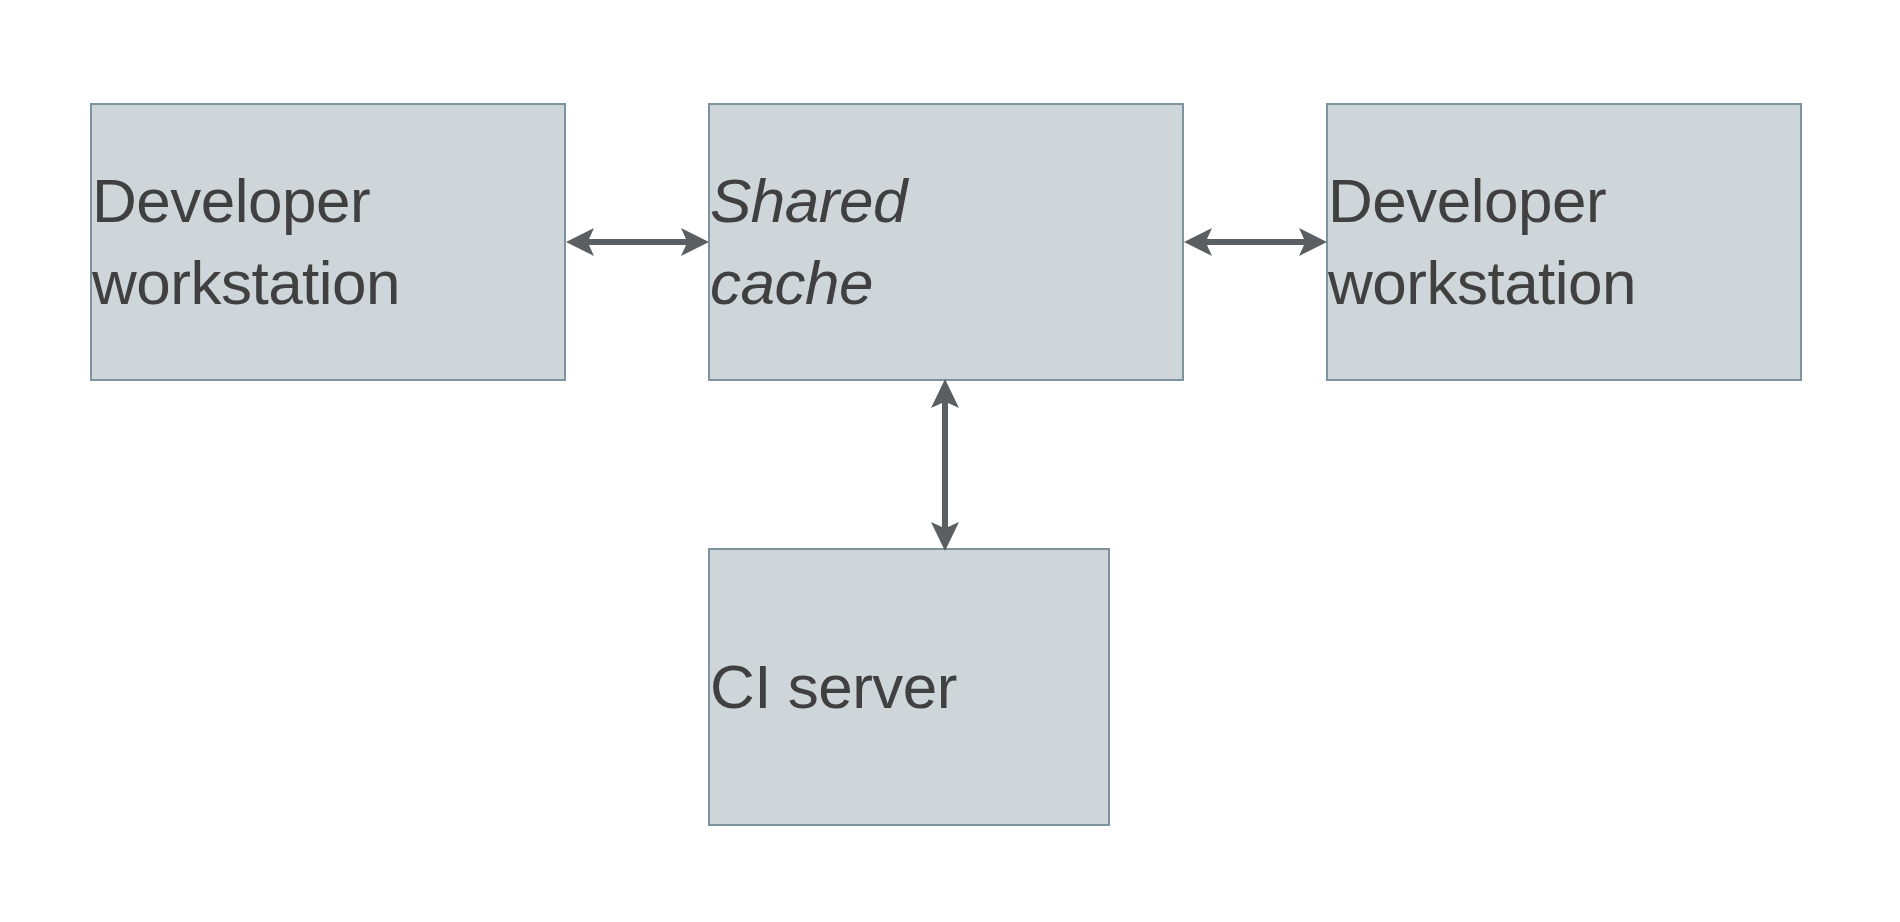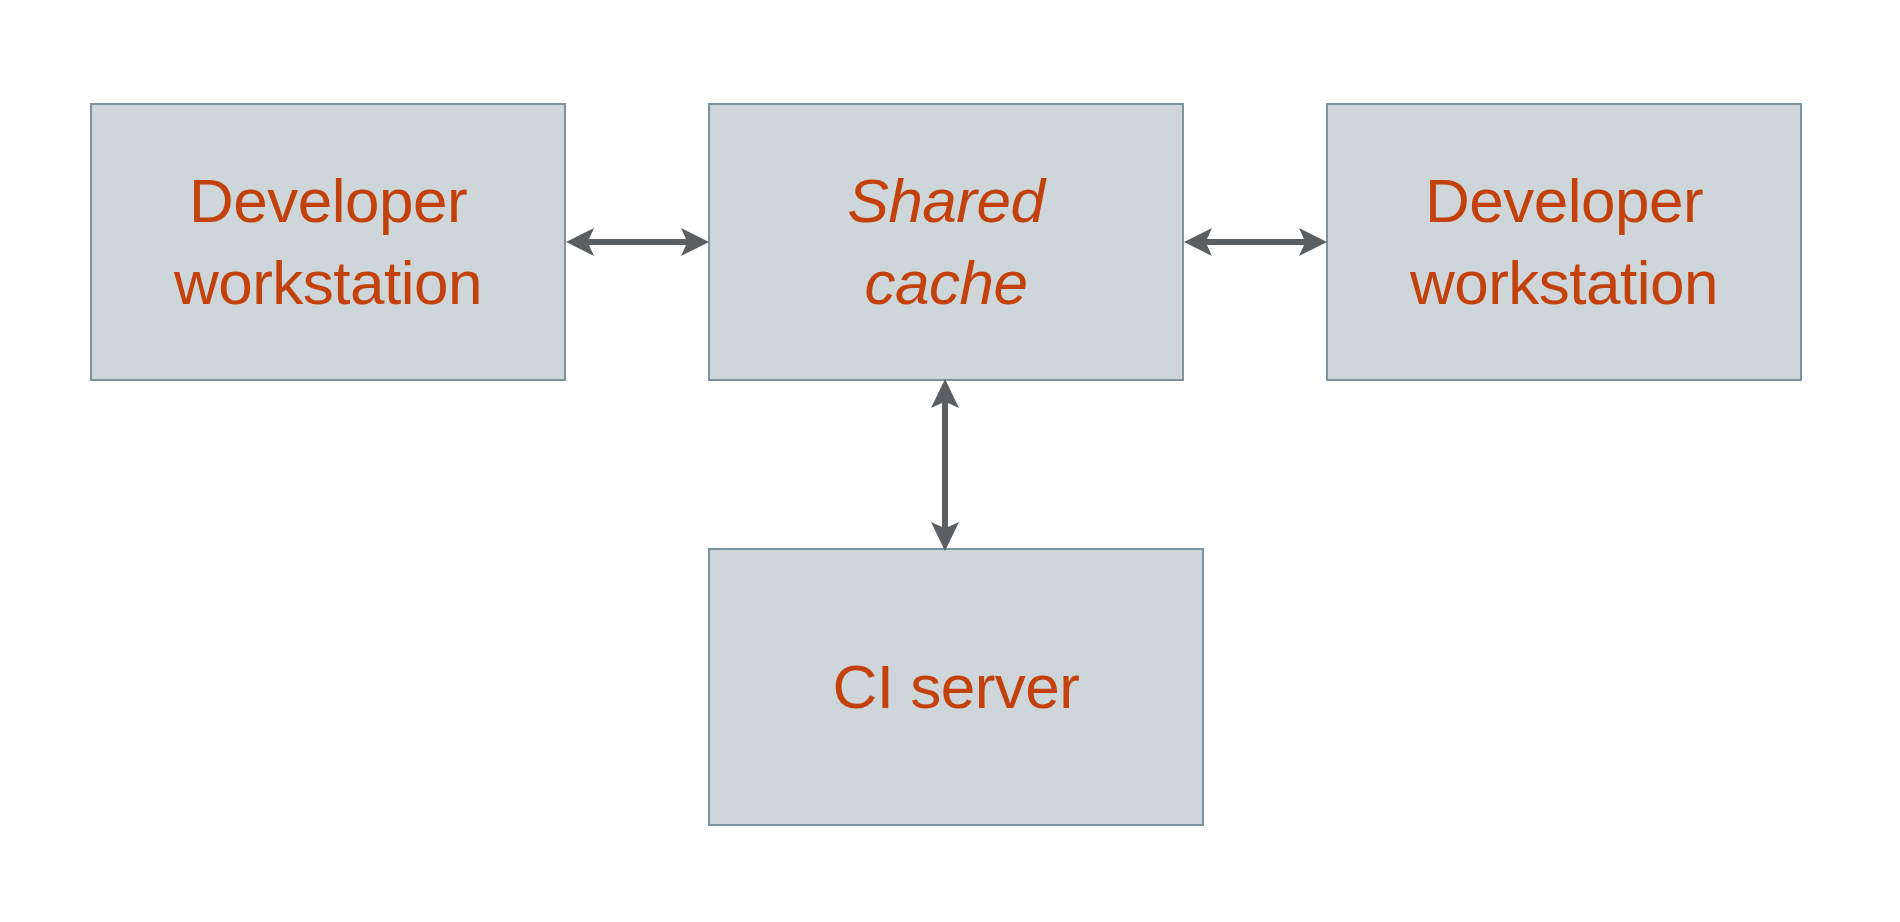--- a/index.html
+++ b/index.html
@@ -21,35 +21,35 @@
   .node-box {
     position: absolute;
     box-sizing: border-box;
     background: #ced6da;
     border: 2px solid #7d939d;
     display: flex;
     align-items: center;
     justify-content: center;
   }
   .node-label {
-    color: #c2410c;
+    color: #404040;
     font-family: "Liberation Sans", sans-serif;
     font-size: 62px;
     line-height: 82px;
     font-weight: 400;
-    text-align: center;
+    text-align: left;
     letter-spacing: -0.5px;
     white-space: pre-line;
     width: 120%;
   }
   
   #box-dev-left   { left: 90px;   top: 103px; width: 476px; height: 278px; }
   #box-shared     { left: 708px;  top: 103px; width: 476px; height: 278px; font-style: italic; }
   #box-dev-right  { left: 1326px; top: 103px; width: 476px; height: 278px; }
-  #box-ci         { left: 708px;  top: 548px; width: 496px; height: 278px; }
+  #box-ci         { left: 708px;  top: 548px; width: 402px; height: 278px; }
 
   .connector {
     position: absolute;
   }
   #arrow-left-shared {
     left: 560px;
     top: 212px;
     width: 155px;
     height: 60px;
   }

